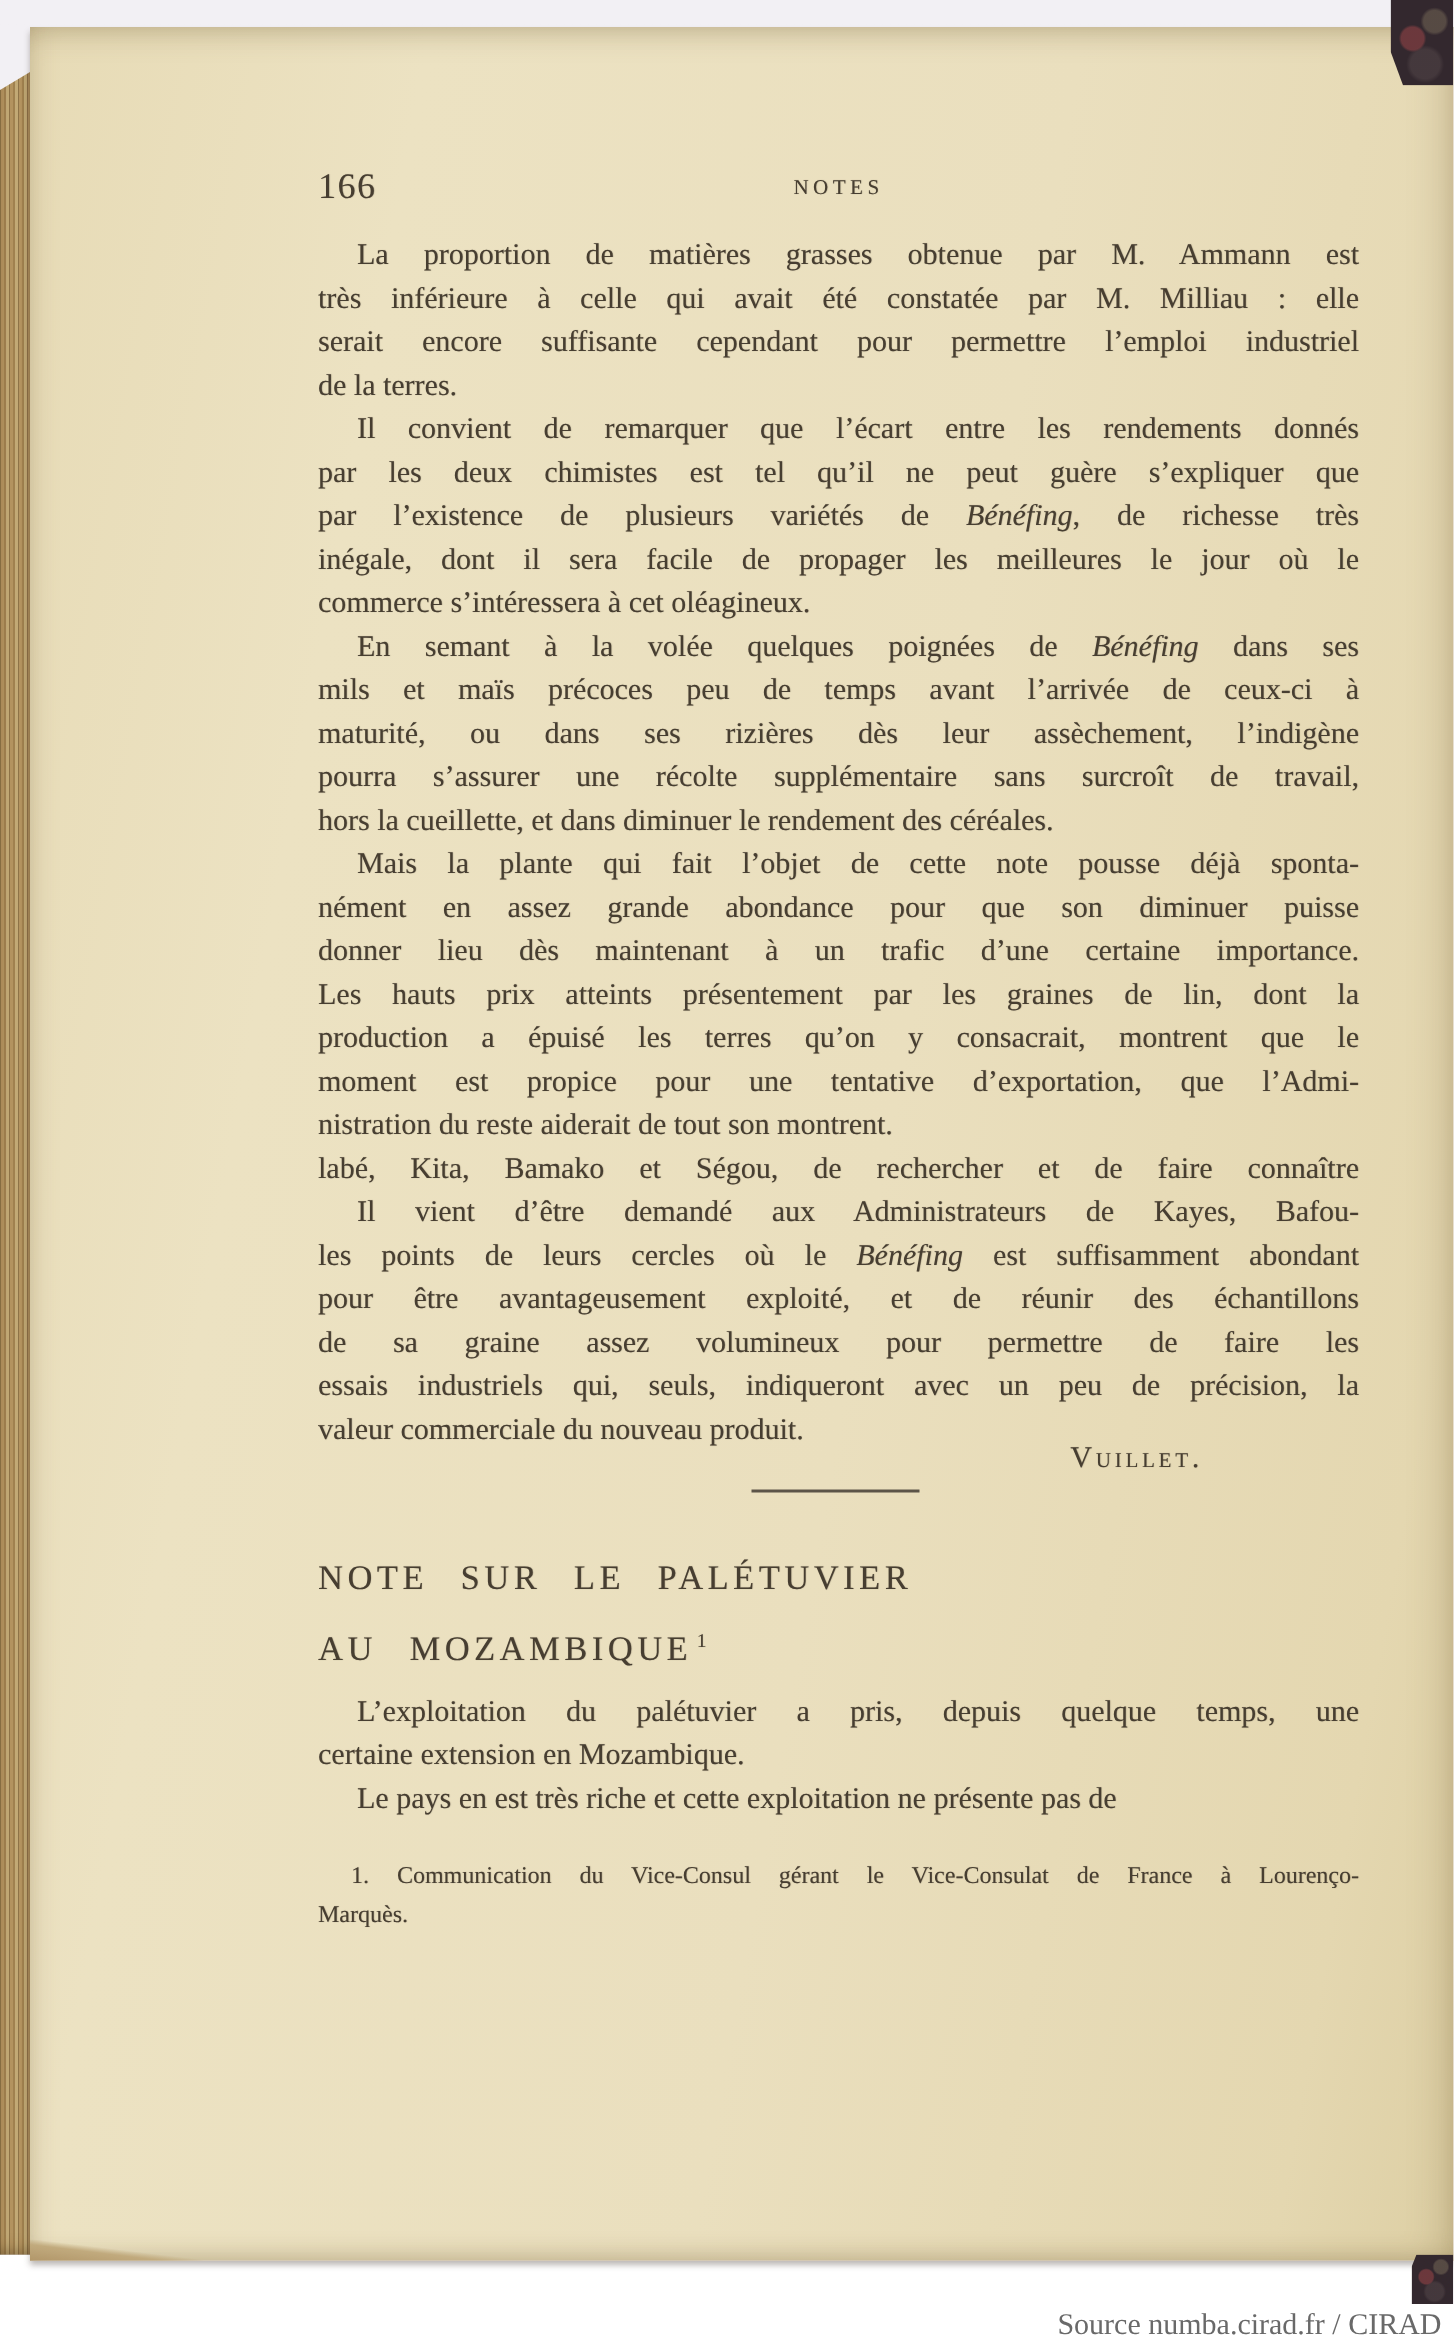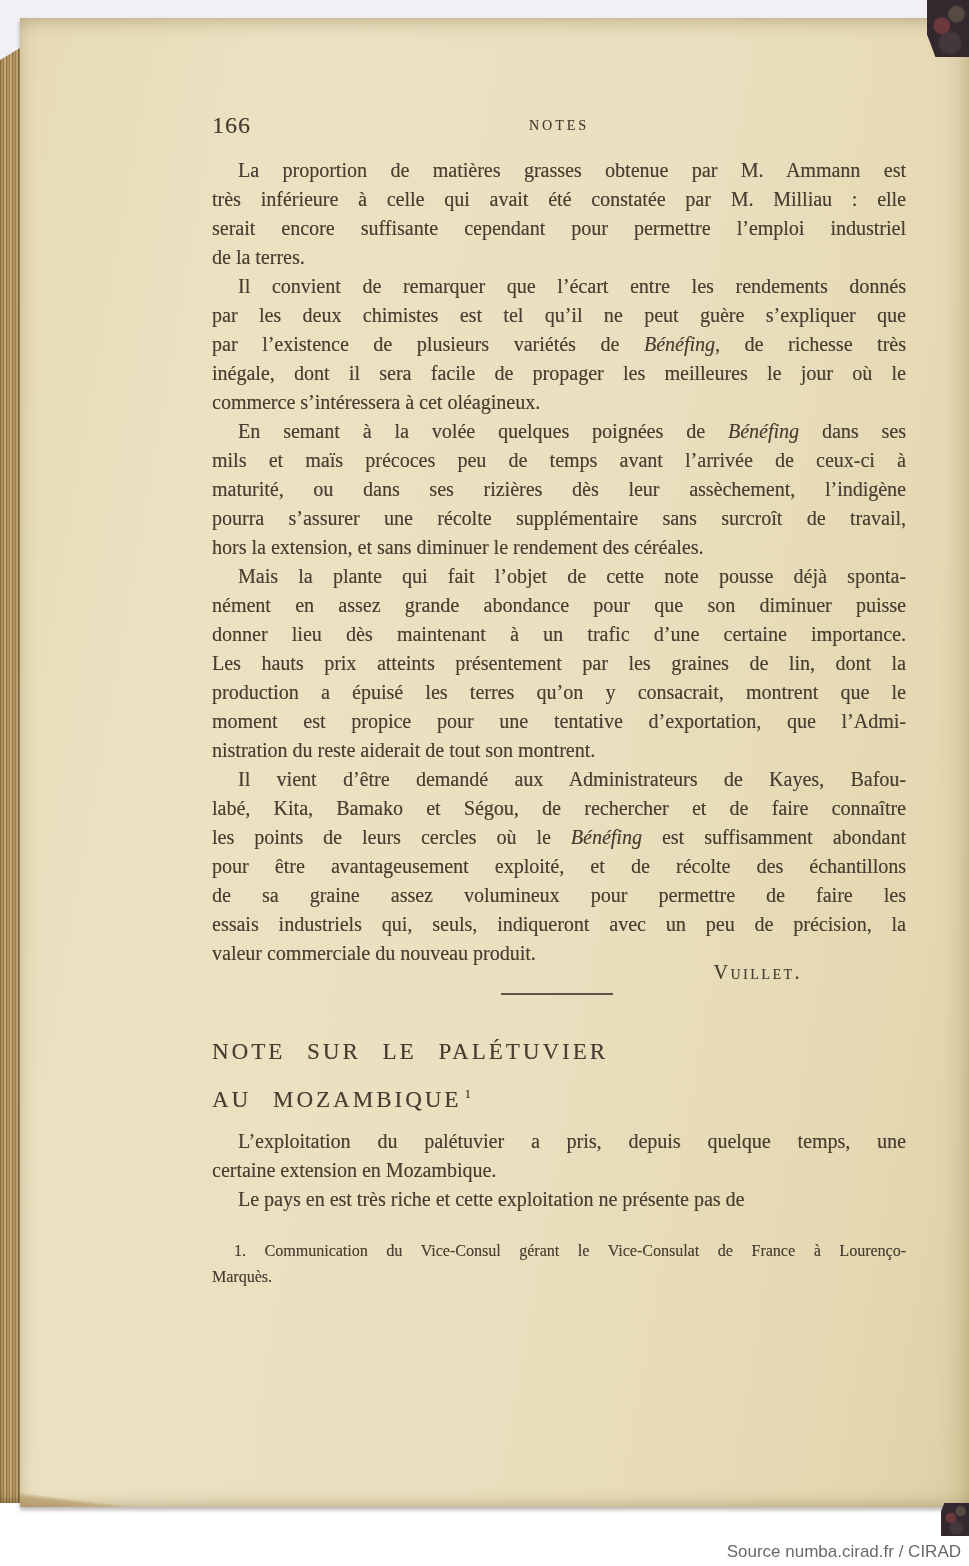--- a/index.html
+++ b/index.html
@@ -109,22 +109,22 @@
   }
   .note-heading sup { font-size: 13px; letter-spacing: 0; margin-left: 3px; }
   .footnote {
     position: absolute; top: 1220px; left: 0; width: 100%;
   }
   .footnote .line { font-size: 16px; line-height: 26px; }
   .footnote .line.first { text-indent: 22px; }
   
   .source-bar {
     position: absolute; right: 8px; bottom: 4px;
-    font-family: Liberation Sans, sans-serif;
-    font-size: 17px; color: #696969; text-align: center;
+    font-family: Liberation Serif, serif;
+    font-size: 20px; color: #696969; text-align: center;
   }
 </style>
 </head>
 <body>
 
 <div class="scan">
 
   <div class="book">
     <div class="edge-strip"></div>
     <div class="white-sliver"></div>
@@ -151,36 +151,36 @@
               <div class="line">par les deux chimistes est tel qu’il ne peut guère s’expliquer que</div>
               <div class="line">par l’existence de plusieurs variétés de <i>Bénéfing</i>, de richesse très</div>
               <div class="line">inégale, dont il sera facile de propager les meilleures le jour où le</div>
               <div class="line last">commerce s’intéressera à cet oléagineux.</div>
             </div>
             <div class="para">
               <div class="line first">En semant à la volée quelques poignées de <i>Bénéfing</i> dans ses</div>
               <div class="line">mils et maïs précoces peu de temps avant l’arrivée de ceux-ci à</div>
               <div class="line">maturité, ou dans ses rizières dès leur assèchement, l’indigène</div>
               <div class="line">pourra s’assurer une récolte supplémentaire sans surcroît de travail,</div>
-              <div class="line last">hors la extension, et sans diminuer le rendement des céréales.</div>
+              <div class="line last">hors la cueillette, et dans diminuer le rendement des céréales.</div>
             </div>
             <div class="para">
               <div class="line first">Mais la plante qui fait l’objet de cette note pousse déjà sponta-</div>
               <div class="line">nément en assez grande abondance pour que son diminuer puisse</div>
               <div class="line">donner lieu dès maintenant à un trafic d’une certaine importance.</div>
               <div class="line">Les hauts prix atteints présentement par les graines de lin, dont la</div>
               <div class="line">production a épuisé les terres qu’on y consacrait, montrent que le</div>
               <div class="line">moment est propice pour une tentative d’exportation, que l’Admi-</div>
               <div class="line last">nistration du reste aiderait de tout son montrent.</div>
             </div>
             <div class="para">
+              <div class="line">labé, Kita, Bamako et Ségou, de rechercher et de faire connaître</div>
               <div class="line first">Il vient d’être demandé aux Administrateurs de Kayes, Bafou-</div>
-              <div class="line">labé, Kita, Bamako et Ségou, de rechercher et de faire connaître</div>
               <div class="line">les points de leurs cercles où le <i>Bénéfing</i> est suffisamment abondant</div>
-              <div class="line">pour être avantageusement exploité, et de récolte des échantillons</div>
+              <div class="line">pour être avantageusement exploité, et de réunir des échantillons</div>
               <div class="line">de sa graine assez volumineux pour permettre de faire les</div>
               <div class="line">essais industriels qui, seuls, indiqueront avec un peu de précision, la</div>
               <div class="line last">valeur commerciale du nouveau produit.</div>
             </div>
           </div>
 
         <div class="signature">Vuillet.</div>
 
         <div class="separator"></div>
 

